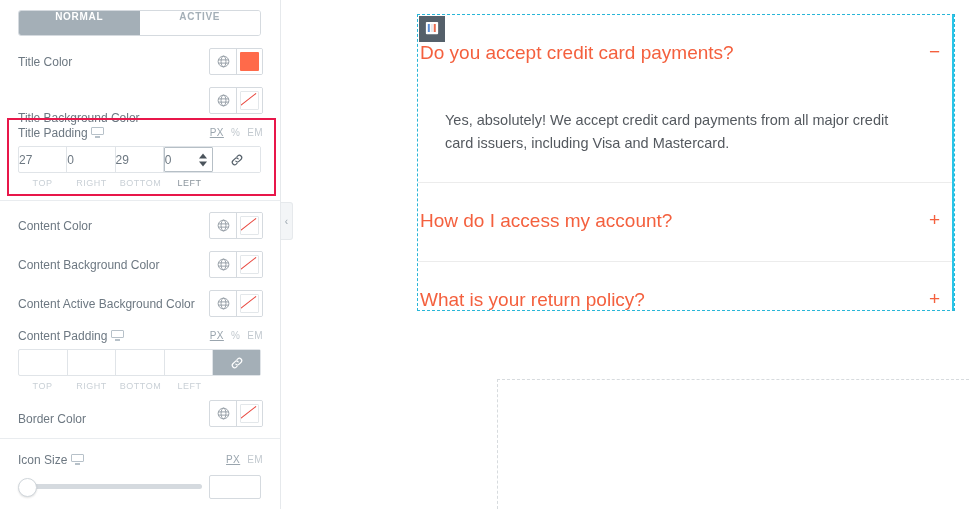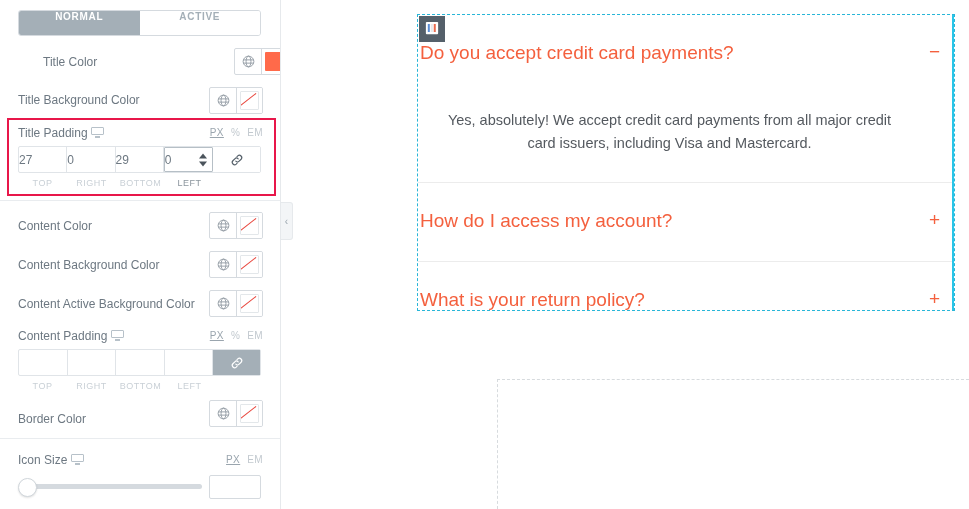--- a/index.html
+++ b/index.html
@@ -340,21 +340,20 @@
     height: 297px;
     box-sizing: border-box;
     border: 1px dashed #29b6d8;
     background: #ffffff;
   }
   #accordion-inner {
     position: absolute;
     left: 0; top: 0; right: 0; bottom: 0;
     border-right: 2px solid #29c5e8;
     box-sizing: border-box;
-    text-align: center;
   }
 
   #widget-handle {
     position: absolute;
     left: 1px; top: 1px;
     width: 26px; height: 26px;
     background: #55606a;
     display: flex;
     align-items: center;
     justify-content: center;
@@ -417,39 +416,39 @@
 
   <div class="tabs">
     <div class="tab active">
       <span>NORMAL</span>
     </div>
     <div class="tab">
       <span>ACTIVE</span>
     </div>
   </div>
 
-  <div class="row" style="top:48px;height:27px;margin-left:25px;">
+  <div class="row" style="top:48px;height:27px;">
     <div class="row-label" style="top:7px;">Title Color</div>
     <div class="color-ctrl" style="top:0;">
       <div class="globe">
         <svg width="13" height="13" viewBox="0 0 16 16" fill="none" stroke="#8d979f" stroke-width="1.1">
           <circle cx="8" cy="8" r="6.6"></circle>
             <ellipse cx="8" cy="8" rx="3" ry="6.6"></ellipse>
           <line x1="1.6" y1="6" x2="14.4" y2="6"></line>
             <line x1="1.6" y1="10" x2="14.4" y2="10"></line>
         </svg>
       </div>
       <div class="swatch">
         <div class="fill" id="sw-title-color" style="background: rgb(255, 106, 74);"></div>
       </div>
     </div>
   </div>
 
   <div class="row" style="top:87px;height:27px;">
-    <div class="row-label" style="top:6px;">Title Background Color</div>
+    <div class="row-label" style="top:24px;">Title Background Color</div>
     <div class="color-ctrl" style="top:0;">
       <div class="globe">
         <svg width="13" height="13" viewBox="0 0 16 16" fill="none" stroke="#8d979f" stroke-width="1.1">
           <circle cx="8" cy="8" r="6.6"></circle>
             <ellipse cx="8" cy="8" rx="3" ry="6.6"></ellipse>
           <line x1="1.6" y1="6" x2="14.4" y2="6"></line>
             <line x1="1.6" y1="10" x2="14.4" y2="10"></line>
         </svg>
       </div>
       <div class="swatch empty">

